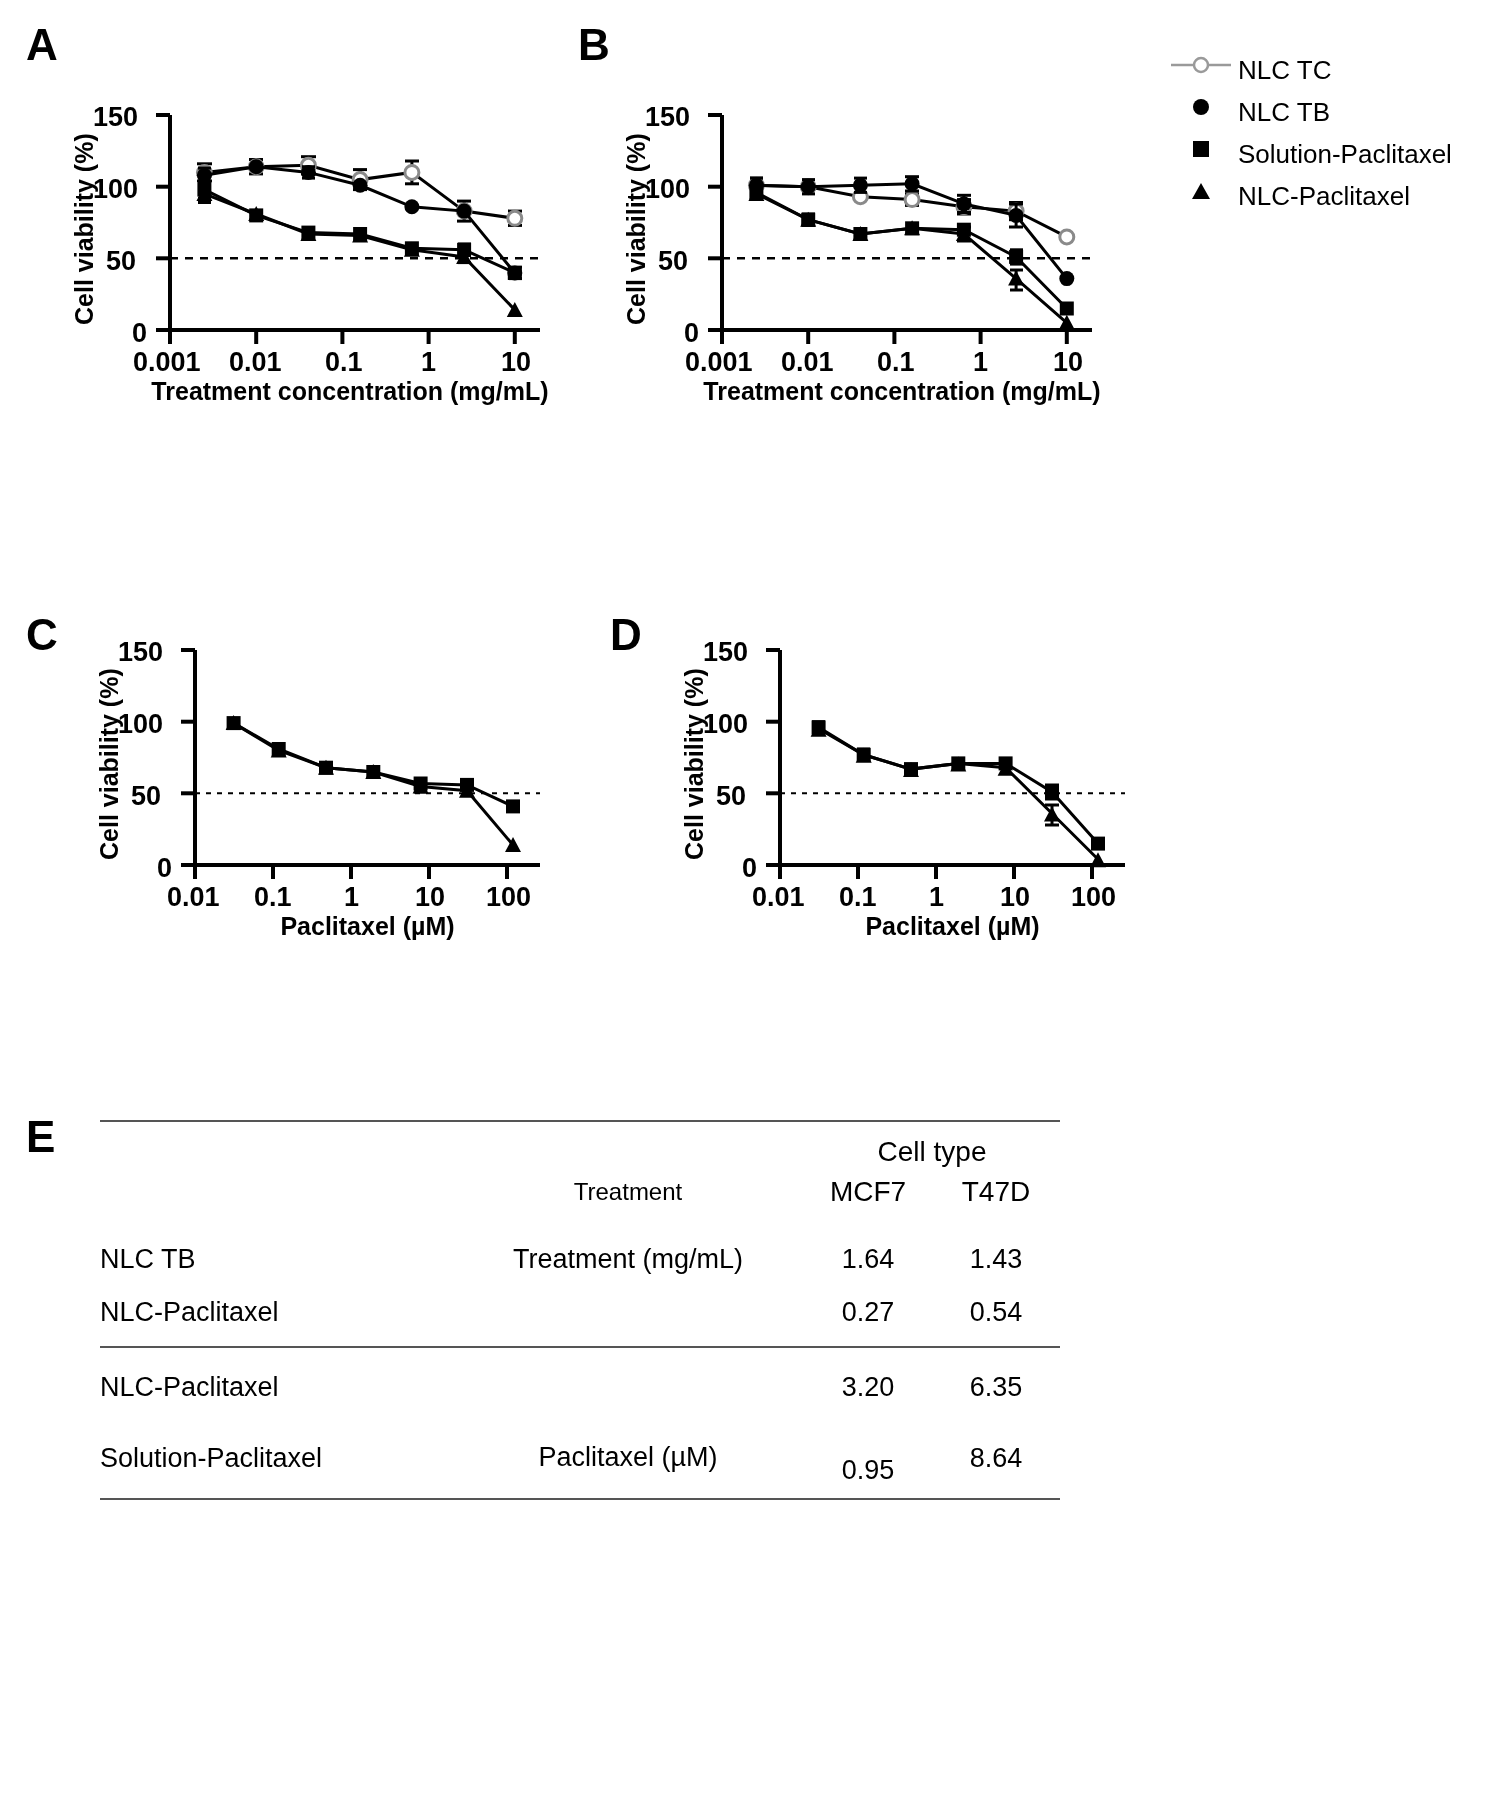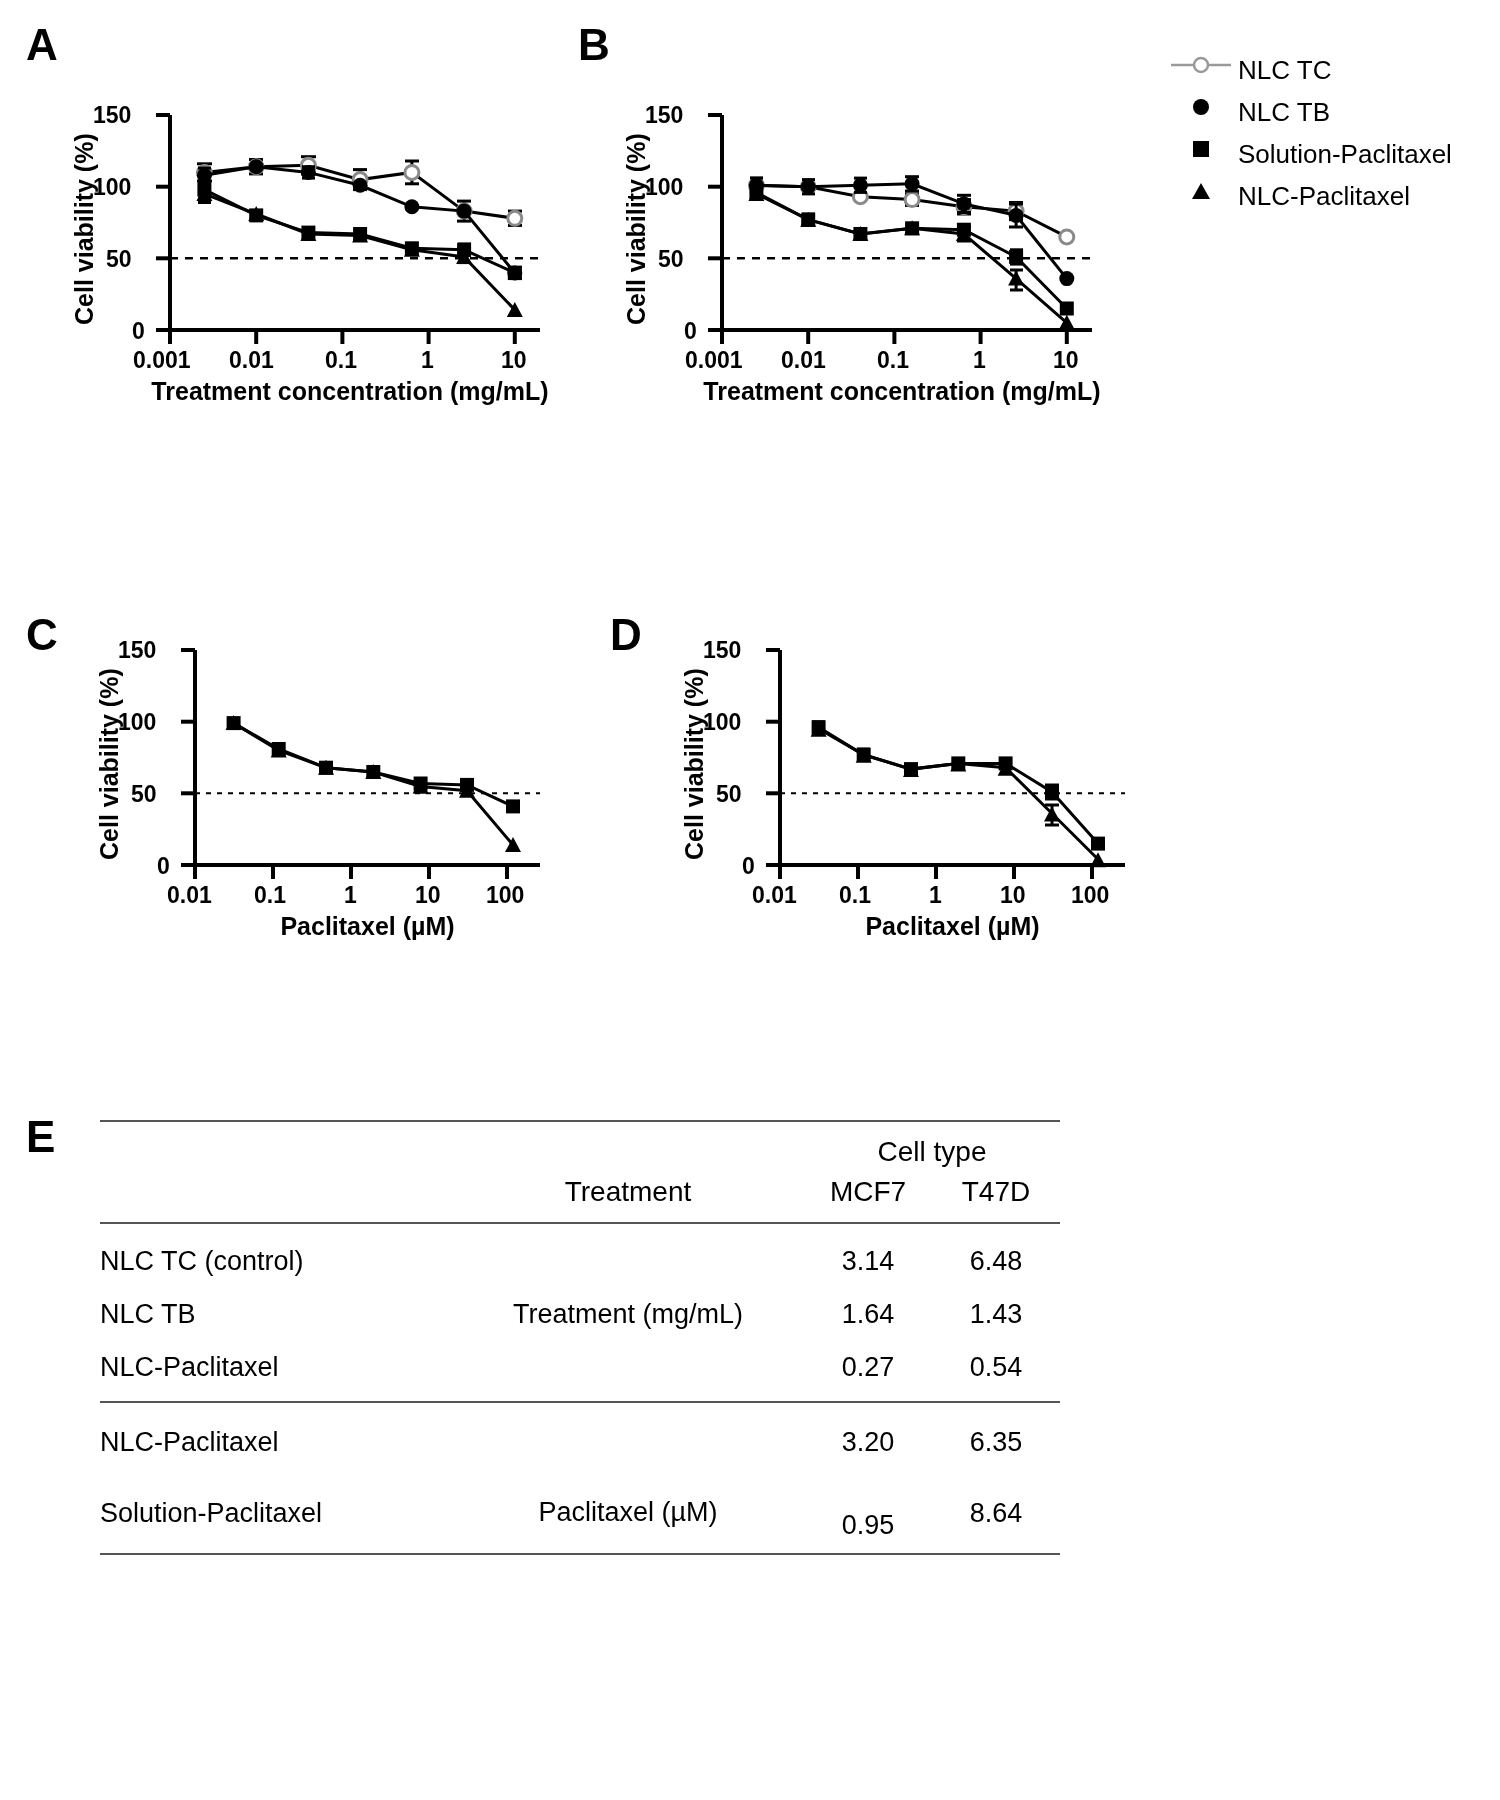--- a/index.html
+++ b/index.html
@@ -31,21 +31,21 @@
   }
   .ylabel {
     font-size: 25px;
     font-weight: bold;
     transform: rotate(-90deg);
     transform-origin: left top;
     white-space: nowrap;
     position: absolute;
   }
   .tick-label {
-    font-size: 23px;
+    font-size: 27px;
     font-weight: bold;
     position: absolute;
   }
   .legend {
     position: absolute;
     font-size: 26px;
   }
   .legend-row {
     display: flex;
     align-items: flex-start;
@@ -519,29 +519,23 @@
 <div id="panel-e">
   <table class="e-table">
     <tbody>
         <tr class="rule-top">
       <td class="treat-col" style="height:14px;"></td>
       <td class="mid-col"></td>
       <td class="num" colspan="2" style="text-align:center; padding-top:14px; font-size:28px;">Cell type</td>
     </tr>
     <tr>
       <td class="treat-col"></td>
-      <td class="mid-col" style="font-size:28px; padding:8px 0 14px 0;">Treatment</td>
+      <td class="mid-col" style="font-size:24px; padding:8px 0 14px 0;">Treatment</td>
       <td class="num" style="font-size:28px; padding:8px 0 14px 0;">MCF7</td>
       <td class="num" style="font-size:28px; padding:8px 0 14px 0;">T47D</td>
-    </tr>
-    <tr class="rule-top">
-      <td class="treat-col" style="padding-top:22px;">NLC TC (control)</td>
-      <td class="mid-col"></td>
-      <td class="num" style="padding-top:22px;">3.14</td>
-      <td class="num" style="padding-top:22px;">6.48</td>
     </tr>
     <tr>
       <td class="treat-col" style="padding-top:22px;">NLC TB</td>
       <td class="mid-col" style="padding-top:22px;">Treatment (mg/mL)</td>
       <td class="num" style="padding-top:22px;">1.64</td>
       <td class="num" style="padding-top:22px;">1.43</td>
     </tr>
     <tr class="rule-bot">
       <td class="treat-col" style="padding-top:22px; padding-bottom:18px;">NLC-Paclitaxel</td>
       <td class="mid-col"></td>

